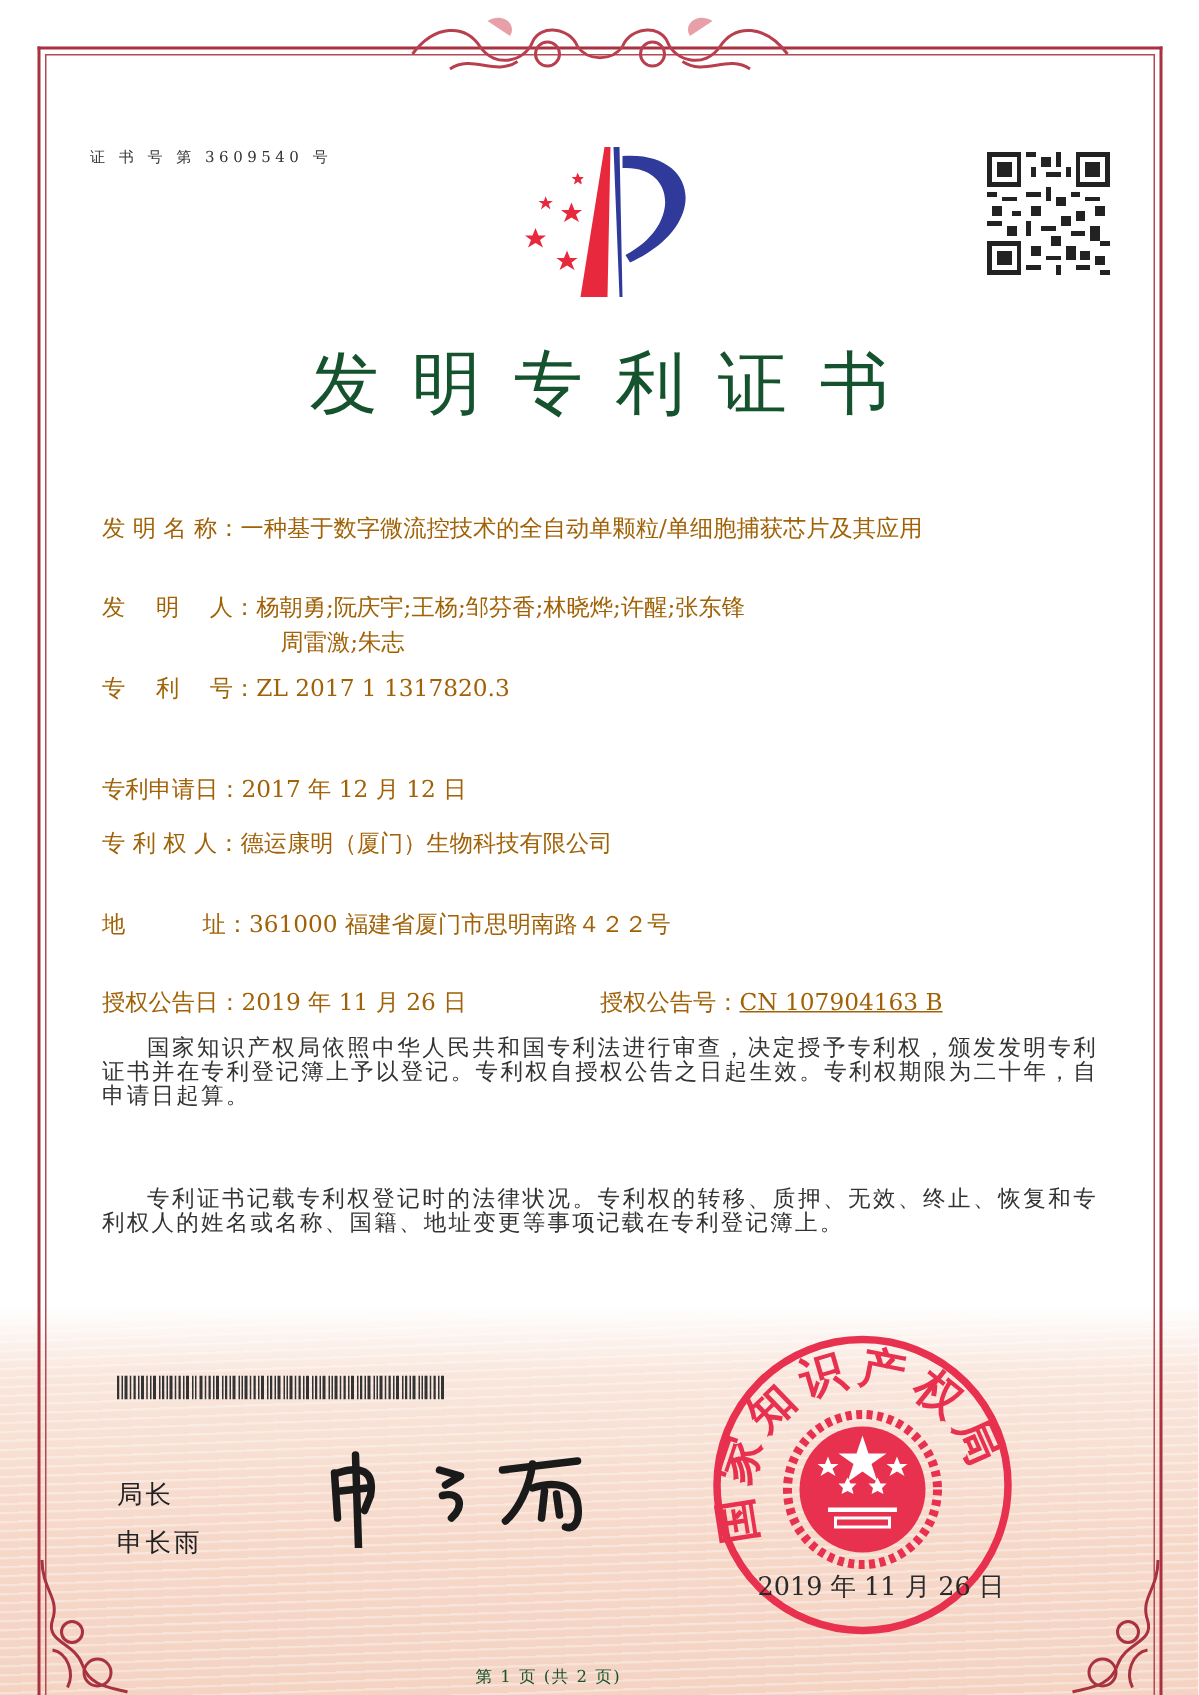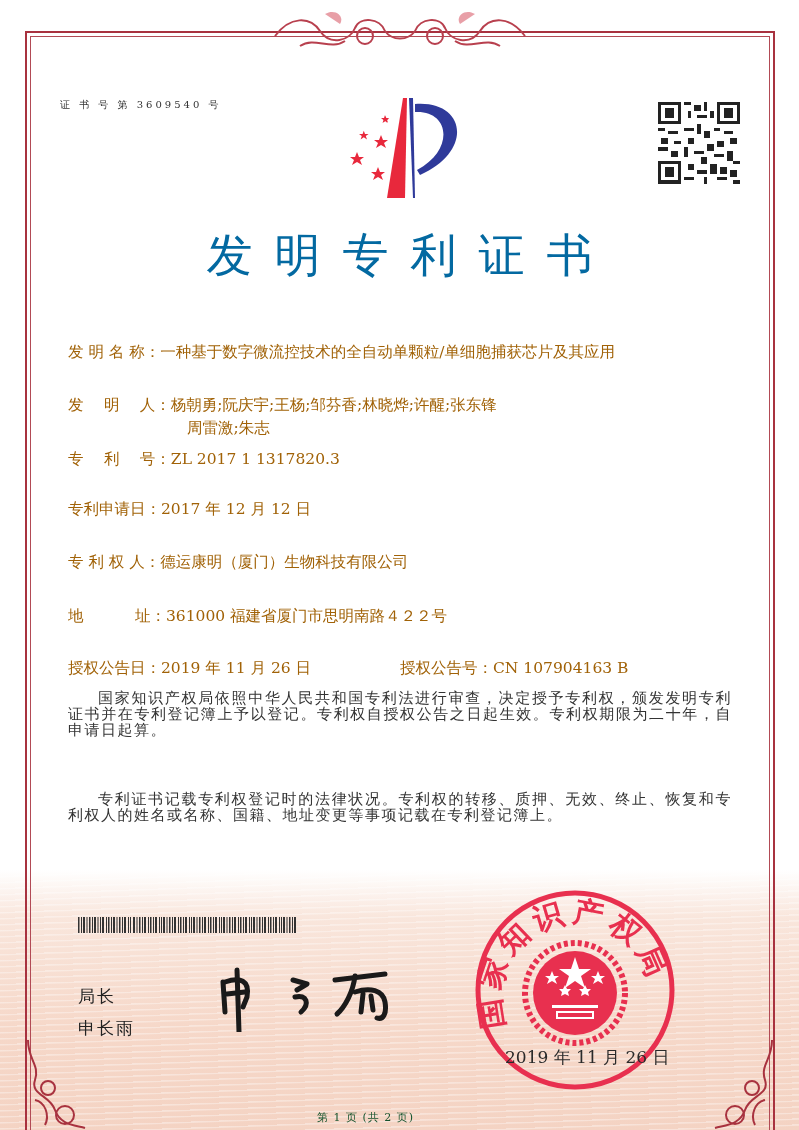--- a/index.html
+++ b/index.html
@@ -25,21 +25,21 @@
     }
     .ornament { position: absolute; }
     .cert-no {
       position: absolute; left: 60px; top: 98px; font-size: 10px; letter-spacing: 3px; color: #333;
     }
     .logo { position: absolute; left: 335px; top: 90px; width: 130px; height: 110px; }
     .qr { position: absolute; left: 658px; top: 100px; width: 82px; height: 85px; }
     .title {
       position: absolute; left: 0; width: 799px; top: 225px; text-align: center;
       font-family: "DejaVu Sans", "Liberation Sans", sans-serif;
-      font-size: 46px; letter-spacing: 22px; color: #0369a1; font-weight: normal;
+      font-size: 46px; letter-spacing: 22px; color: #14532d; font-weight: normal;
       padding-left: 22px; box-sizing: border-box;
     }
     .field { position: absolute; left: 68px; font-size: 15.5px; color: #a16207; white-space: nowrap; }
     .field .lbl { display: inline-block; }
     .field .val { display: inline; }
     .para {
       position: absolute; left: 68px; width: 664px; font-size: 15px; line-height: 16px; color: #333;
       font-family: "DejaVu Sans", "Liberation Sans", sans-serif;
       text-indent: 30px; text-align: justify; letter-spacing: 1.5px;
     }
@@ -172,36 +172,36 @@
   <span class="lbl">发　 明　 人：</span><span class="val">杨朝勇;阮庆宇;王杨;邹芬香;林晓烨;许醒;张东锋</span>
 </div>
 <div class="field" style="top:418px;left:187px;">
   <span class="val">周雷激;朱志</span>
 </div>
 
 <div class="field" style="top:449px;">
   <span class="lbl">专　 利　 号：</span><span class="val">ZL 2017 1 1317820.3</span>
 </div>
 
-<div class="field" style="top:499px;">
+<div class="field" style="top:516px;">
   <span class="lbl">专利申请日：</span><span class="val">2017 年 12 月 12 日</span>
 </div>
 
 <div class="field" style="top:552px;">
   <span class="lbl">专 利 权 人：</span><span class="val">德运康明（厦门）生物科技有限公司</span>
 </div>
 
 <div class="field" style="top:606px;">
   <span class="lbl">地　　　 址：</span><span class="val">361000 福建省厦门市思明南路４２２号</span>
 </div>
 
 <div class="field" style="top:658px;">
   <span class="lbl">授权公告日：</span><span class="val">2019 年 11 月 26 日</span>
 </div>
-<div class="field" style="top:658px;left:400px;">
+<div class="field" style="top:658px;left:400px;text-decoration:underline;">
   <span class="lbl">授权公告号：</span><span class="val">CN 107904163 B</span>
 </div>
 
 <div class="para" style="top:690px;">国家知识产权局依照中华人民共和国专利法进行审查，决定授予专利权，颁发发明专利证书并在专利登记簿上予以登记。专利权自授权公告之日起生效。专利权期限为二十年，自申请日起算。</div>
 <div class="para" style="top:791px;">专利证书记载专利权登记时的法律状况。专利权的转移、质押、无效、终止、恢复和专利权人的姓名或名称、国籍、地址变更等事项记载在专利登记簿上。</div>
 
 <svg class="barcode" viewBox="0 0 218 16" preserveAspectRatio="none">
   <g fill="#333">
     <rect x="0" y="0" width="1.5" height="16"></rect>
       <rect x="3" y="0" width="1" height="16"></rect>

